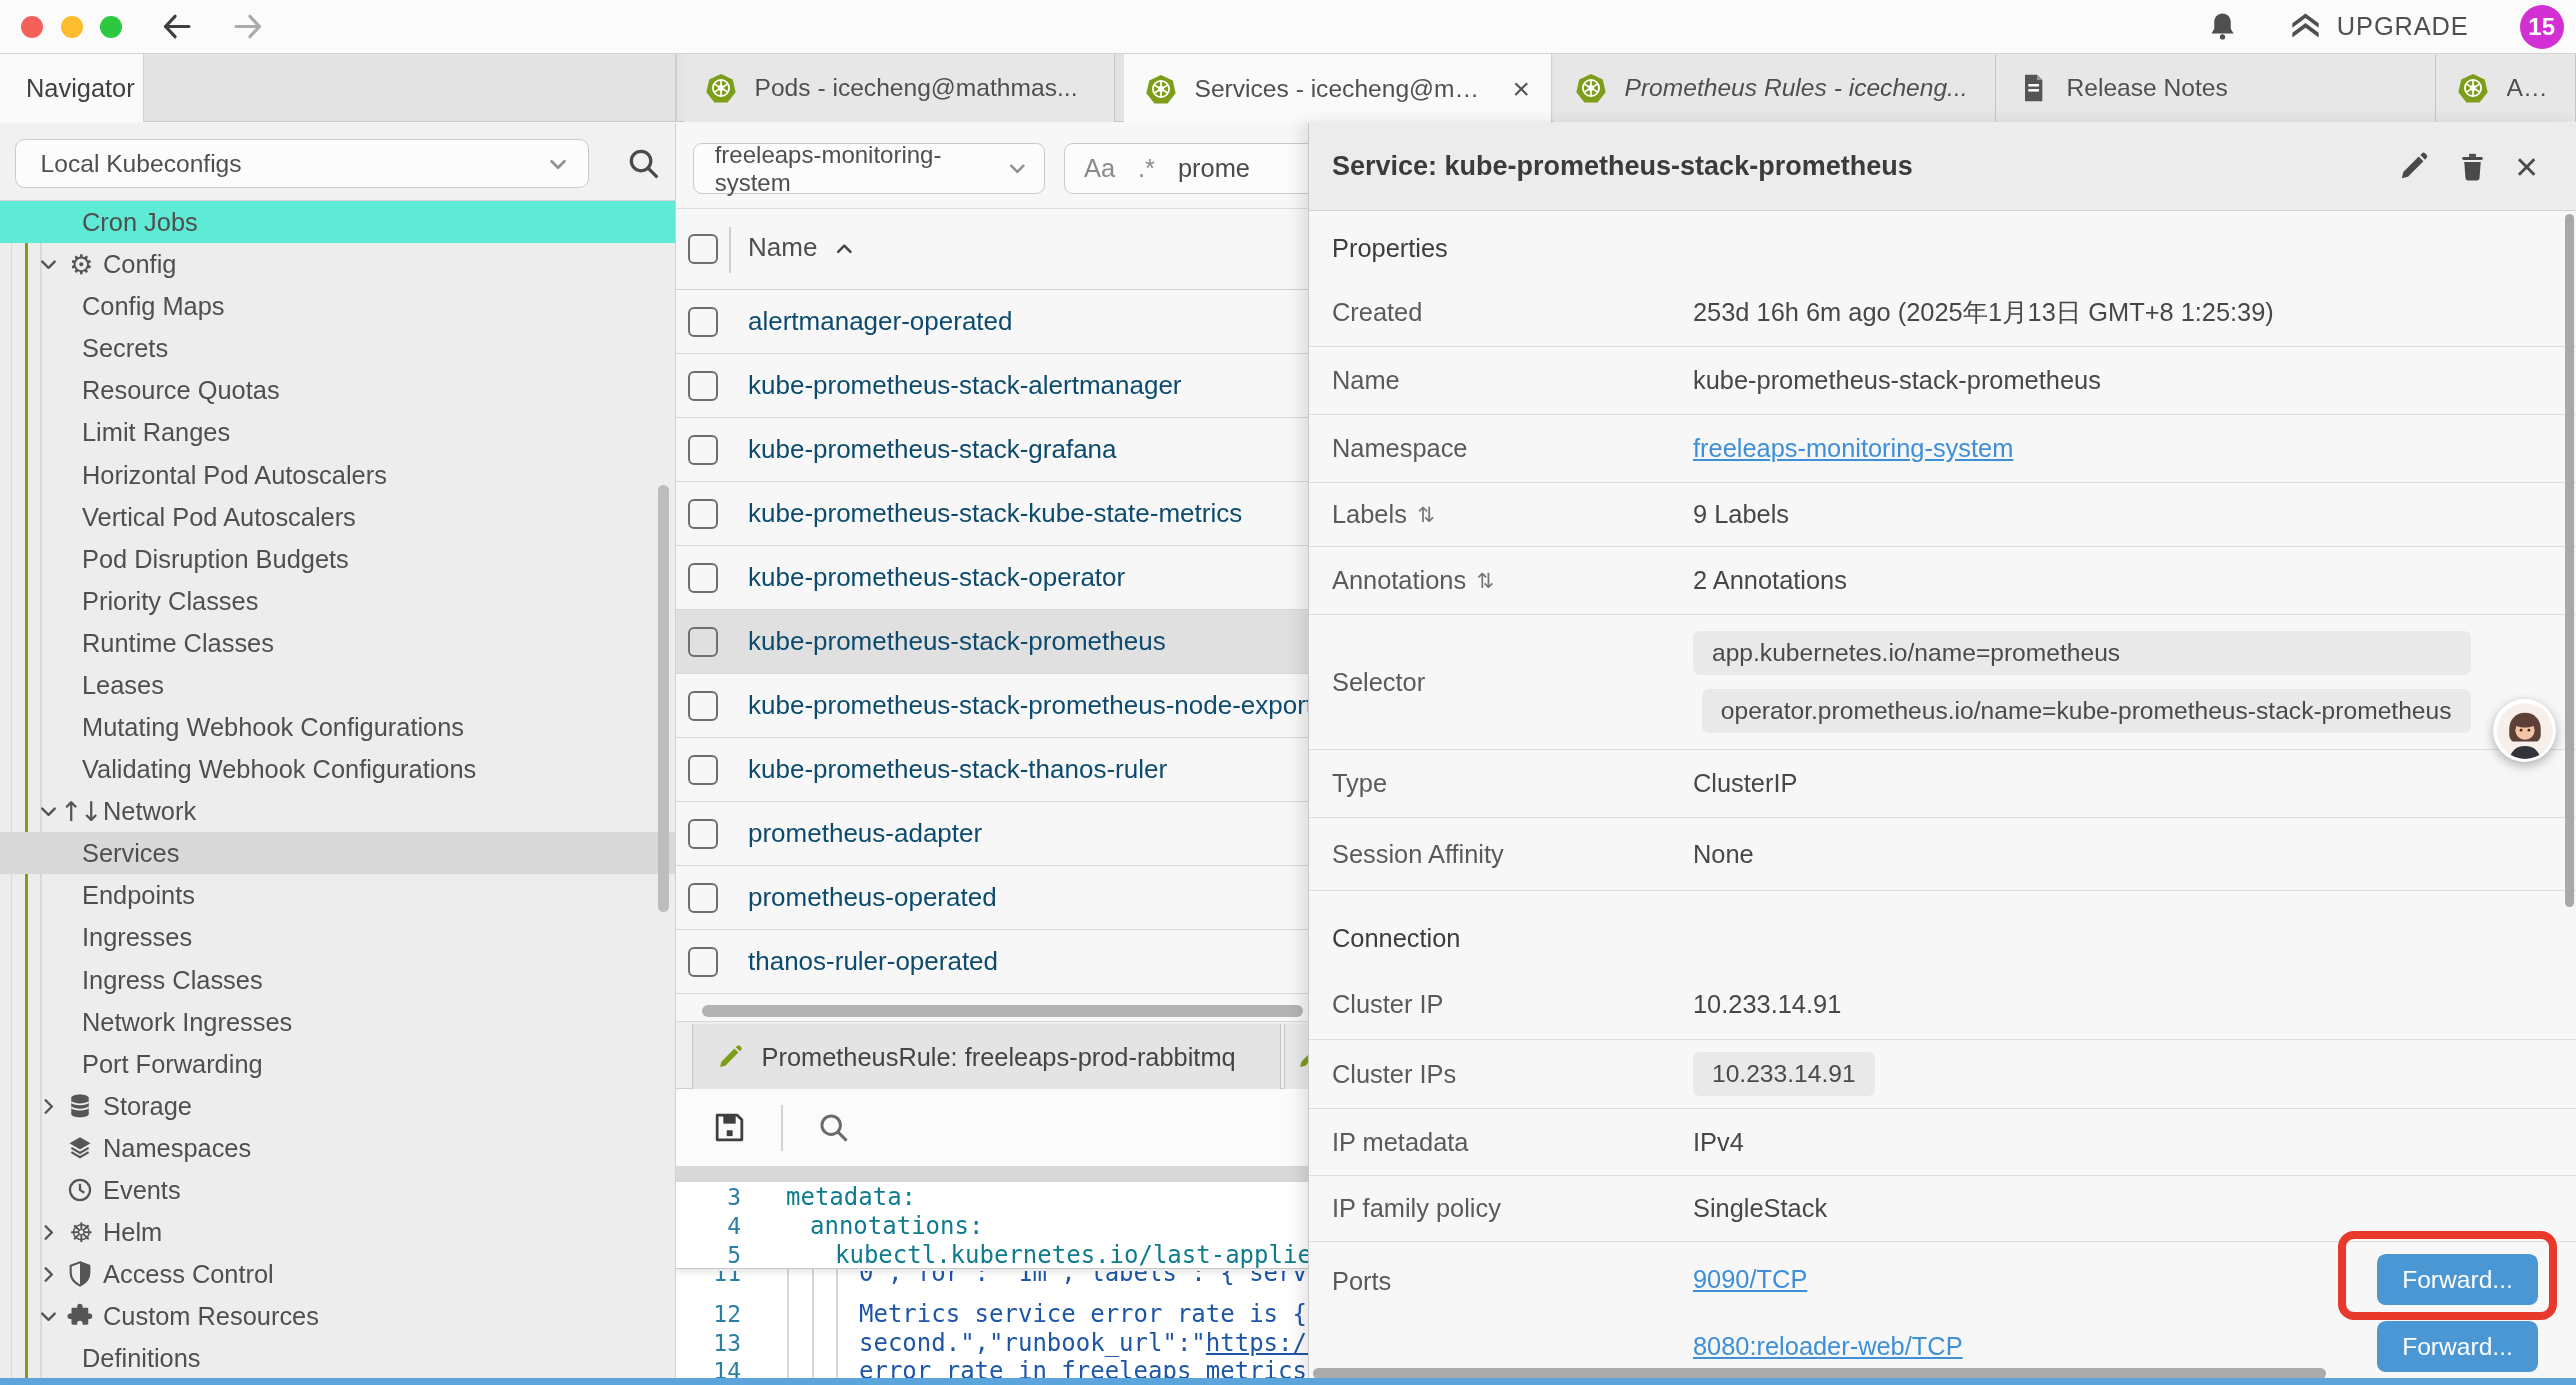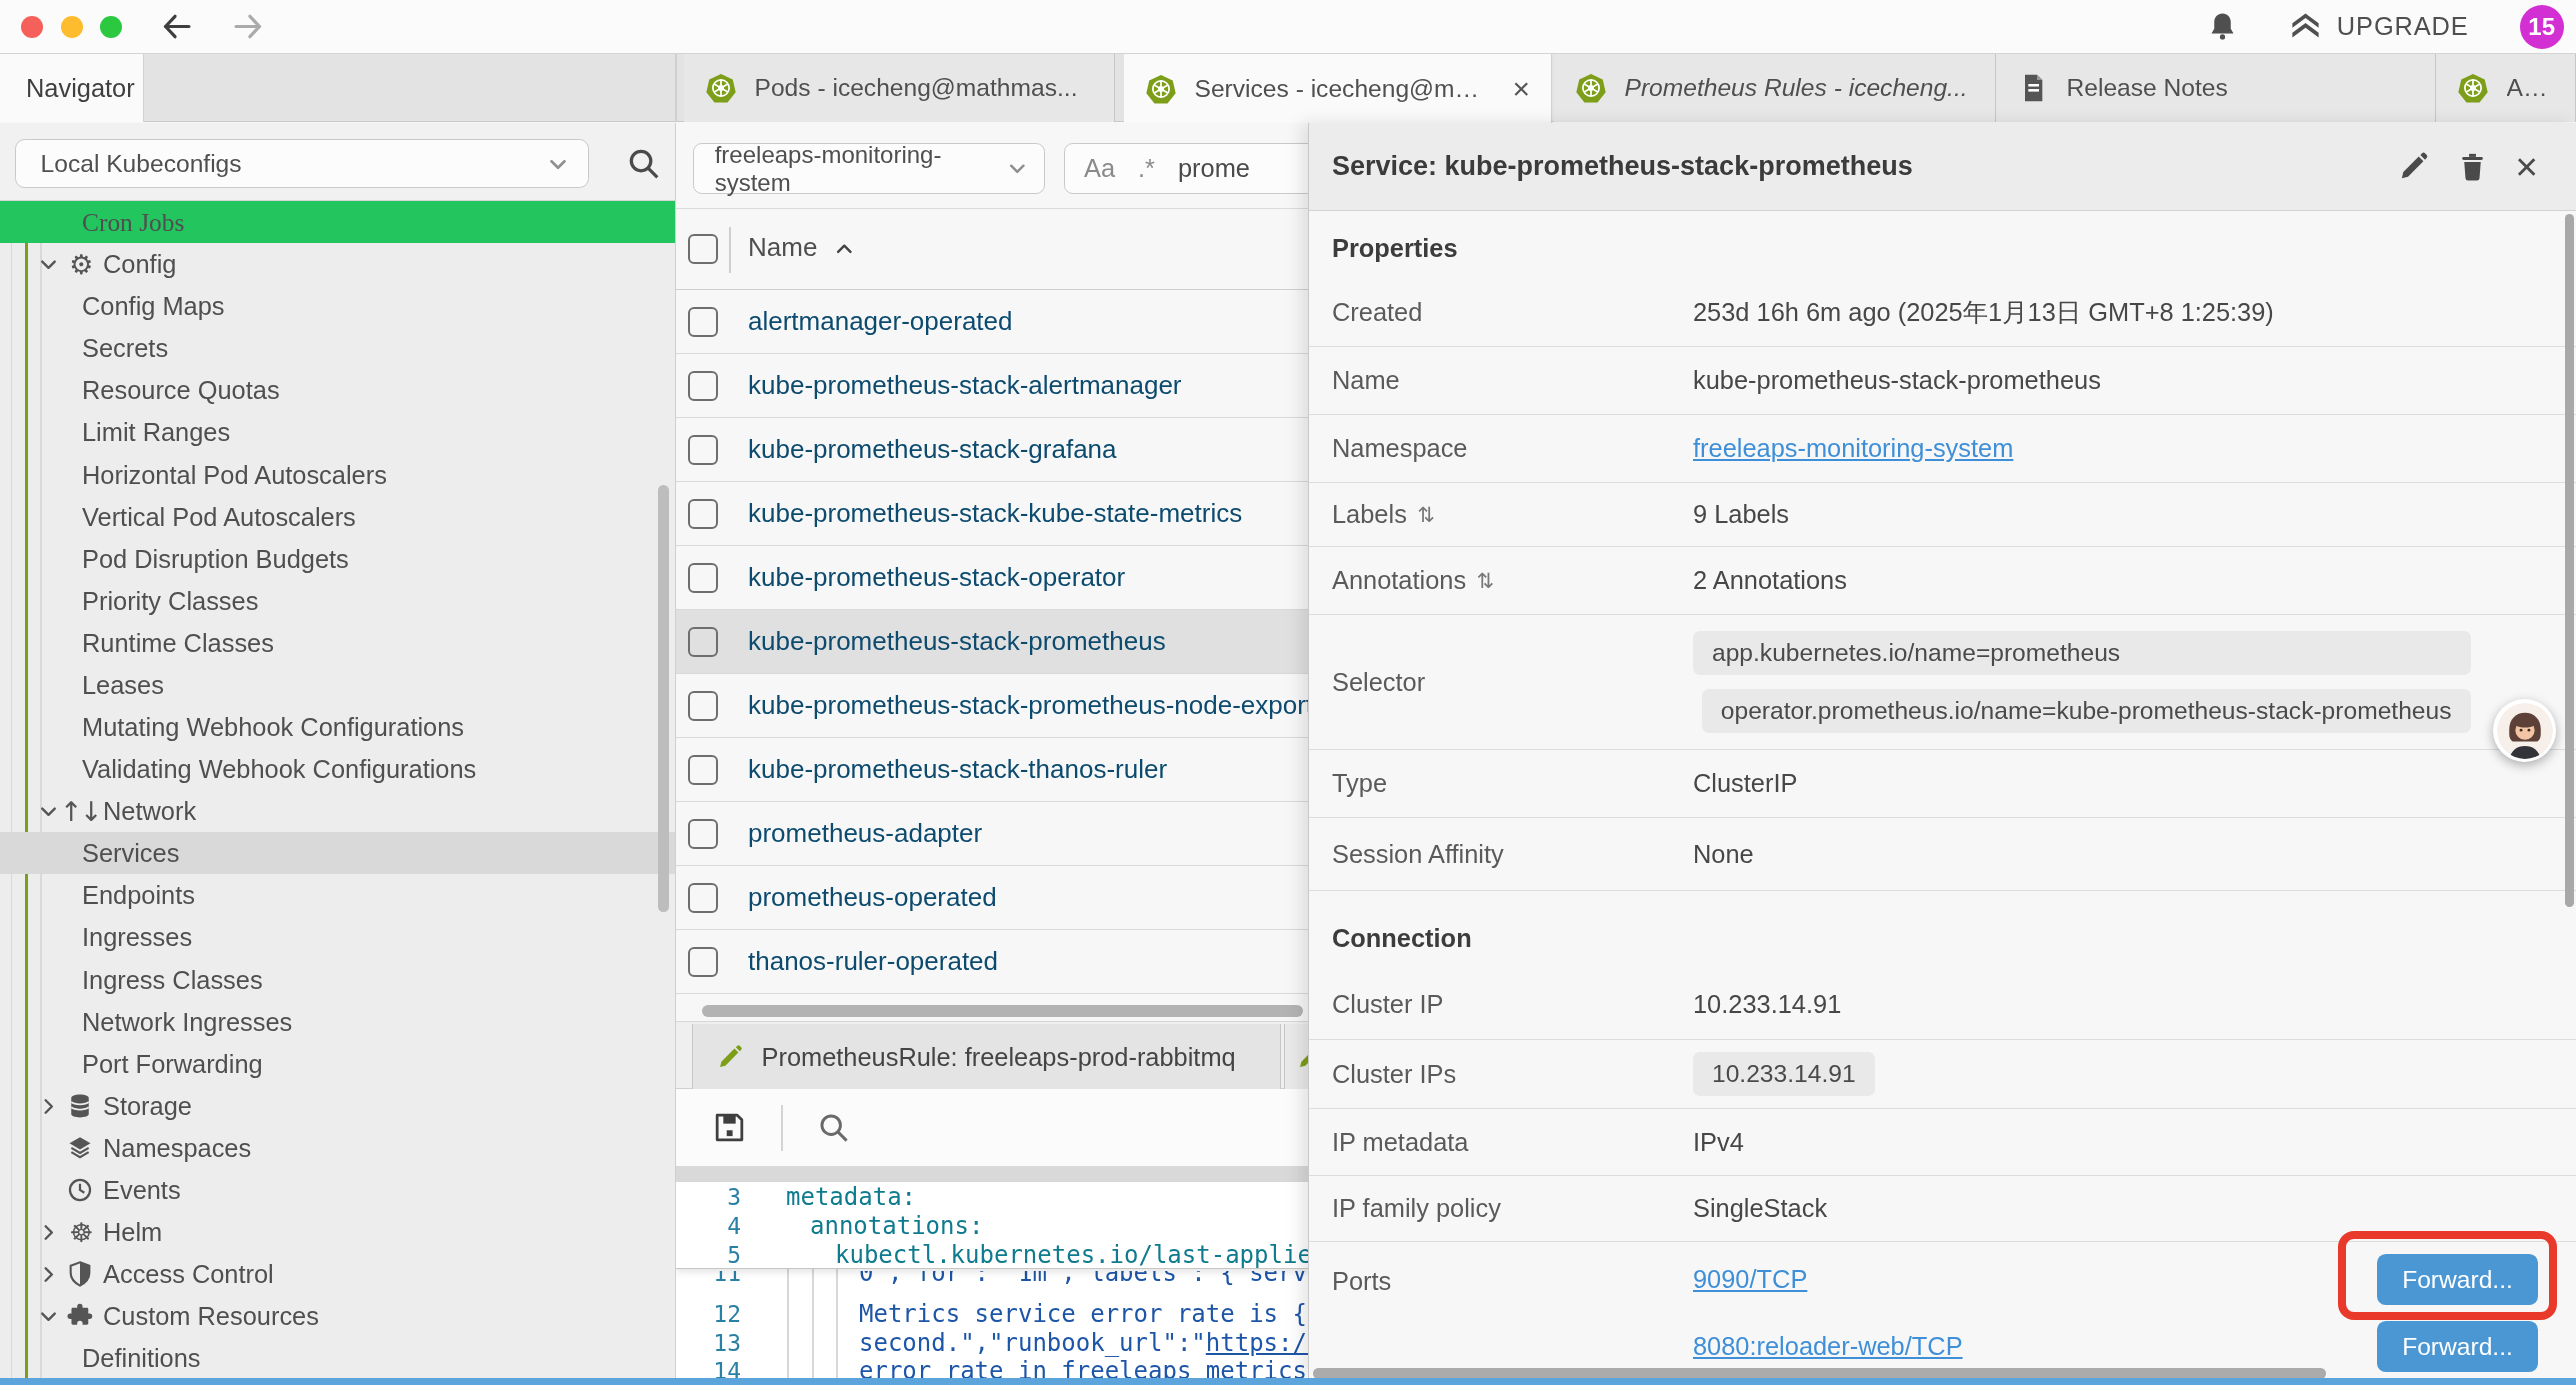--- a/index.html
+++ b/index.html
@@ -32,21 +32,21 @@
   
   .sidebar { position:absolute; left:0; top:123px; width:675px; height:1256px; background:#ededed; overflow:hidden; }
   .kubecfg-row { position:absolute; left:0; top:0; width:675px; height:78px; border-bottom:1.8px solid #d6d6d6; background:#f1f1f1; }
   .kubecfg { position:absolute; left:15px; top:16px; width:574px; height:49px; background:#fcfcfc; border:1.8px solid #c9c9c9; border-radius:9.6px; display:flex; align-items:center; padding:0 17.5px 0 24.6px; font-size:24.6px; color:#4f4f4f; }
   .kubecfg .chev { margin-left:auto; }
   .sb-search { position:absolute; left:624px; top:21px; width:39px; height:39px; }
   .tree { position:absolute; left:0; top:78px; width:675px; height:1178px; }
   .tree-guide { position:absolute; top:0; bottom:0; width:1.8px; background:#d9d9d9; }
   .tree-green { position:absolute; left:24.6px; top:0; bottom:0; width:3.5px; background:var(--k8s_green); }
   .trow { position:absolute; left:0; width:675px; height:42px; display:flex; align-items:center; font-size:25.4px; color:#4f4f4f; white-space:nowrap; }
-  .trow.highlighted { background:#22c55e;font-family:Liberation Serif, serif; }
+  .trow.highlighted { background:#5eead4; }
   .trow.selected { background:#d9d9d9; }
   .trow .chev { position:absolute; left:37px; width:23px; height:23px; }
   .trow .ticon { position:absolute; left:65px; width:30px; height:30px; display:flex; align-items:center; justify-content:center; font-size:27px; color:#555; }
   .trow .tlabel { position:absolute; }
   .trow.group .tlabel, .trow.item .tlabel { left:103px; }
   .trow.child .tlabel { left:82px; }
   .sb-scroll { position:absolute; left:658px; top:362px; width:10.5px; height:427px; background:#bdbdbd; border-radius:5.3px; }
 
   
   .listpanel { position:absolute; left:675px; top:123px; width:633px; height:1256px; background:#f7f7f7; border-left:1.8px solid #d0d0d0; overflow:hidden; }
@@ -89,21 +89,21 @@
   .guides { position:absolute; top:87px; bottom:0; width:1.8px; background:#d8d8d8; z-index:1; }
 
   
   .detail { position:absolute; left:1308px; top:123px; width:1268px; height:1256px; background:#f7f7f7; border-left:1.8px solid #c8c8c8; box-shadow:-7px 0 16px rgba(0,0,0,.10); z-index:5; overflow:hidden; }
   .d-header { position:absolute; left:0; top:0; width:1268px; height:88px; background:#ececec; border-bottom:1.8px solid #d2d2d2; display:flex; align-items:center; }
   .d-title { margin-left:23px; font-size:27px; font-weight:bold; color:#3b3b3b; }
   .d-actions { margin-left:auto; margin-right:39px; display:flex; align-items:center; gap:26px; }
   .d-actions .icon { width:33px; height:33px; color:#4a4a4a; }
   .d-actions .close-x { font-size:39px; color:#4a4a4a; line-height:33px; }
   .d-body { position:absolute; left:0; top:88px; width:1268px; }
-  .d-section-title { padding:23px 0 0 23px; height:68px; font-size:25.4px; font-weight:bold; color:#3c3c3c; }
+  .d-section-title { padding:23px 0 0 23px; height:68px; font-size:25.4px; font-weight:normal; color:#3c3c3c; }
   .d-section-title.conn { height:79px; padding-top:33px; }
   .drow { display:flex; align-items:center; border-bottom:1.8px solid #ddd; min-height:68px; padding-left:23px; }
   .drow:last-child { border-bottom:none; }
   .dlabel { width:361px; flex-shrink:0; font-size:25.4px; color:#5a5a5a; display:flex; align-items:center; gap:10.5px; }
   .dlabel .sorticon { font-size:21px; color:#777; font-family:"DejaVu Sans",sans-serif; }
   .dvalue { font-size:25.4px; color:#474747; }
   .dvalue a, .dlink { color:var(--link_blue); text-decoration:underline; font-size:25.4px; }
   .chip { display:inline-block; background:#e9e9e9; border-radius:7px; padding:8px 19px; font-size:24.6px; color:#4a4a4a; }
   .chipcol { display:flex; flex-direction:column; gap:14px; padding:16px 0; }
   .chipcol .chip:nth-child(2) { margin-left:8.8px; }

